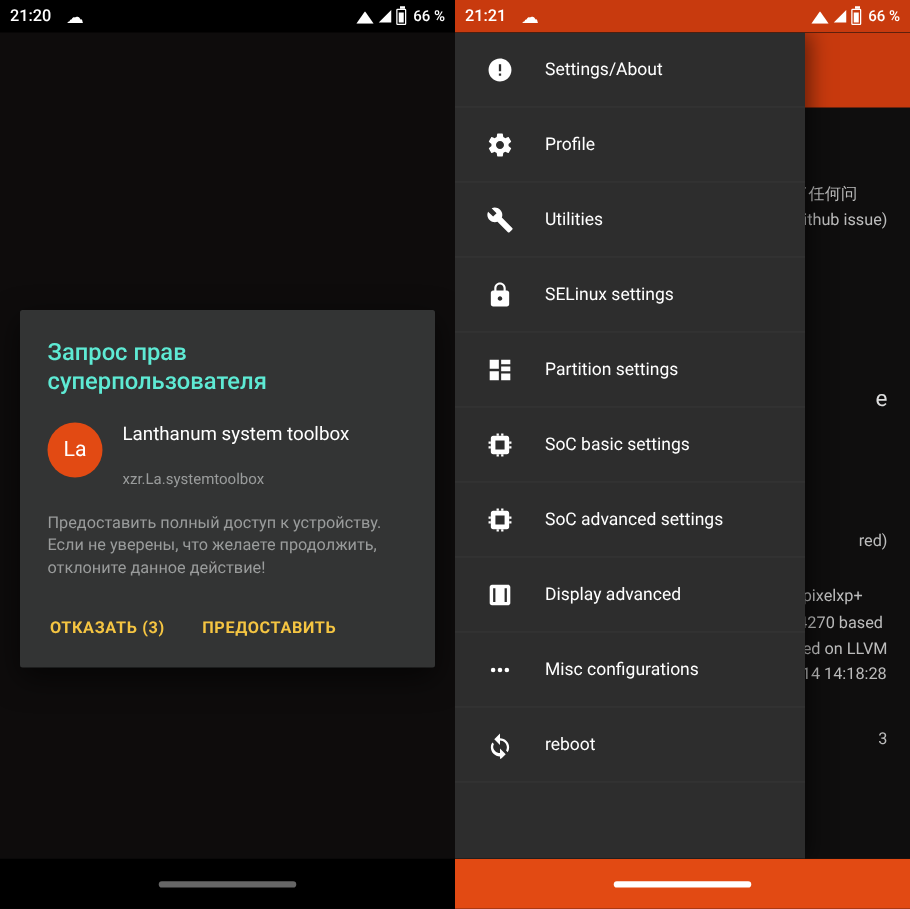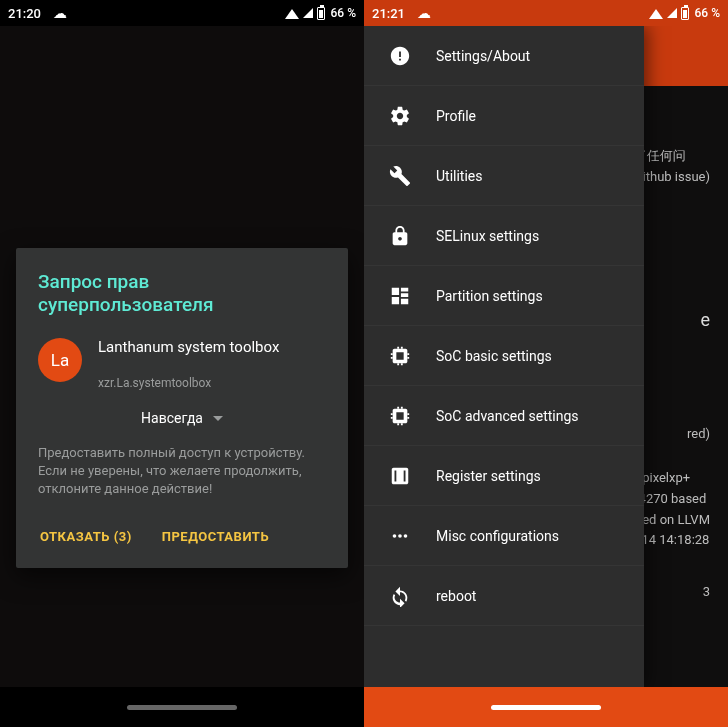--- a/index.html
+++ b/index.html
@@ -69,26 +69,20 @@
   <div class="left-body">
     <div class="dialog">
       <h1>Запрос прав суперпользователя</h1>
       <div class="app-row">
         <div class="app-icon">La</div>
         <div>
           <div class="app-name">Lanthanum system toolbox</div>
           <div class="app-pkg">xzr.La.systemtoolbox</div>
         </div>
       </div>
-      <div class="dropdown">
-        <button>
-          <span>Навсегда</span>
-          <span class="caret"></span>
-        </button>
-      </div>
       <div class="warning">Предоставить полный доступ к устройству. Если не уверены, что желаете продолжить, отклоните данное действие!</div>
       <div class="actions">
         <button>ОТКАЗАТЬ (3)</button>
         <button>ПРЕДОСТАВИТЬ</button>
       </div>
     </div>
   </div>
   <div class="nav">
     <div class="pill"></div>
   </div>
@@ -180,21 +174,21 @@
             </svg>
           </span>
           <span class="label">SoC advanced settings</span>
         </div>
         <div class="drawer-item">
           <span class="icon">
             <svg viewBox="0 0 24 24">
               <path d="M5 3h14c1.1 0 2 .9 2 2v14c0 1.1-.9 2-2 2H5c-1.1 0-2-.9-2-2V5c0-1.1.9-2 2-2zm1 3v12h2V6H6zm10 0v12h2V6h-2z"></path>
             </svg>
           </span>
-          <span class="label">Register settings</span>
+          <span class="label">Display advanced</span>
         </div>
         <div class="drawer-item">
           <span class="icon">
             <svg viewBox="0 0 24 24">
               <circle cx="6" cy="12" r="2"></circle>
               <circle cx="12" cy="12" r="2"></circle>
               <circle cx="18" cy="12" r="2"></circle>
             </svg>
           </span>
           <span class="label">Misc configurations</span>

